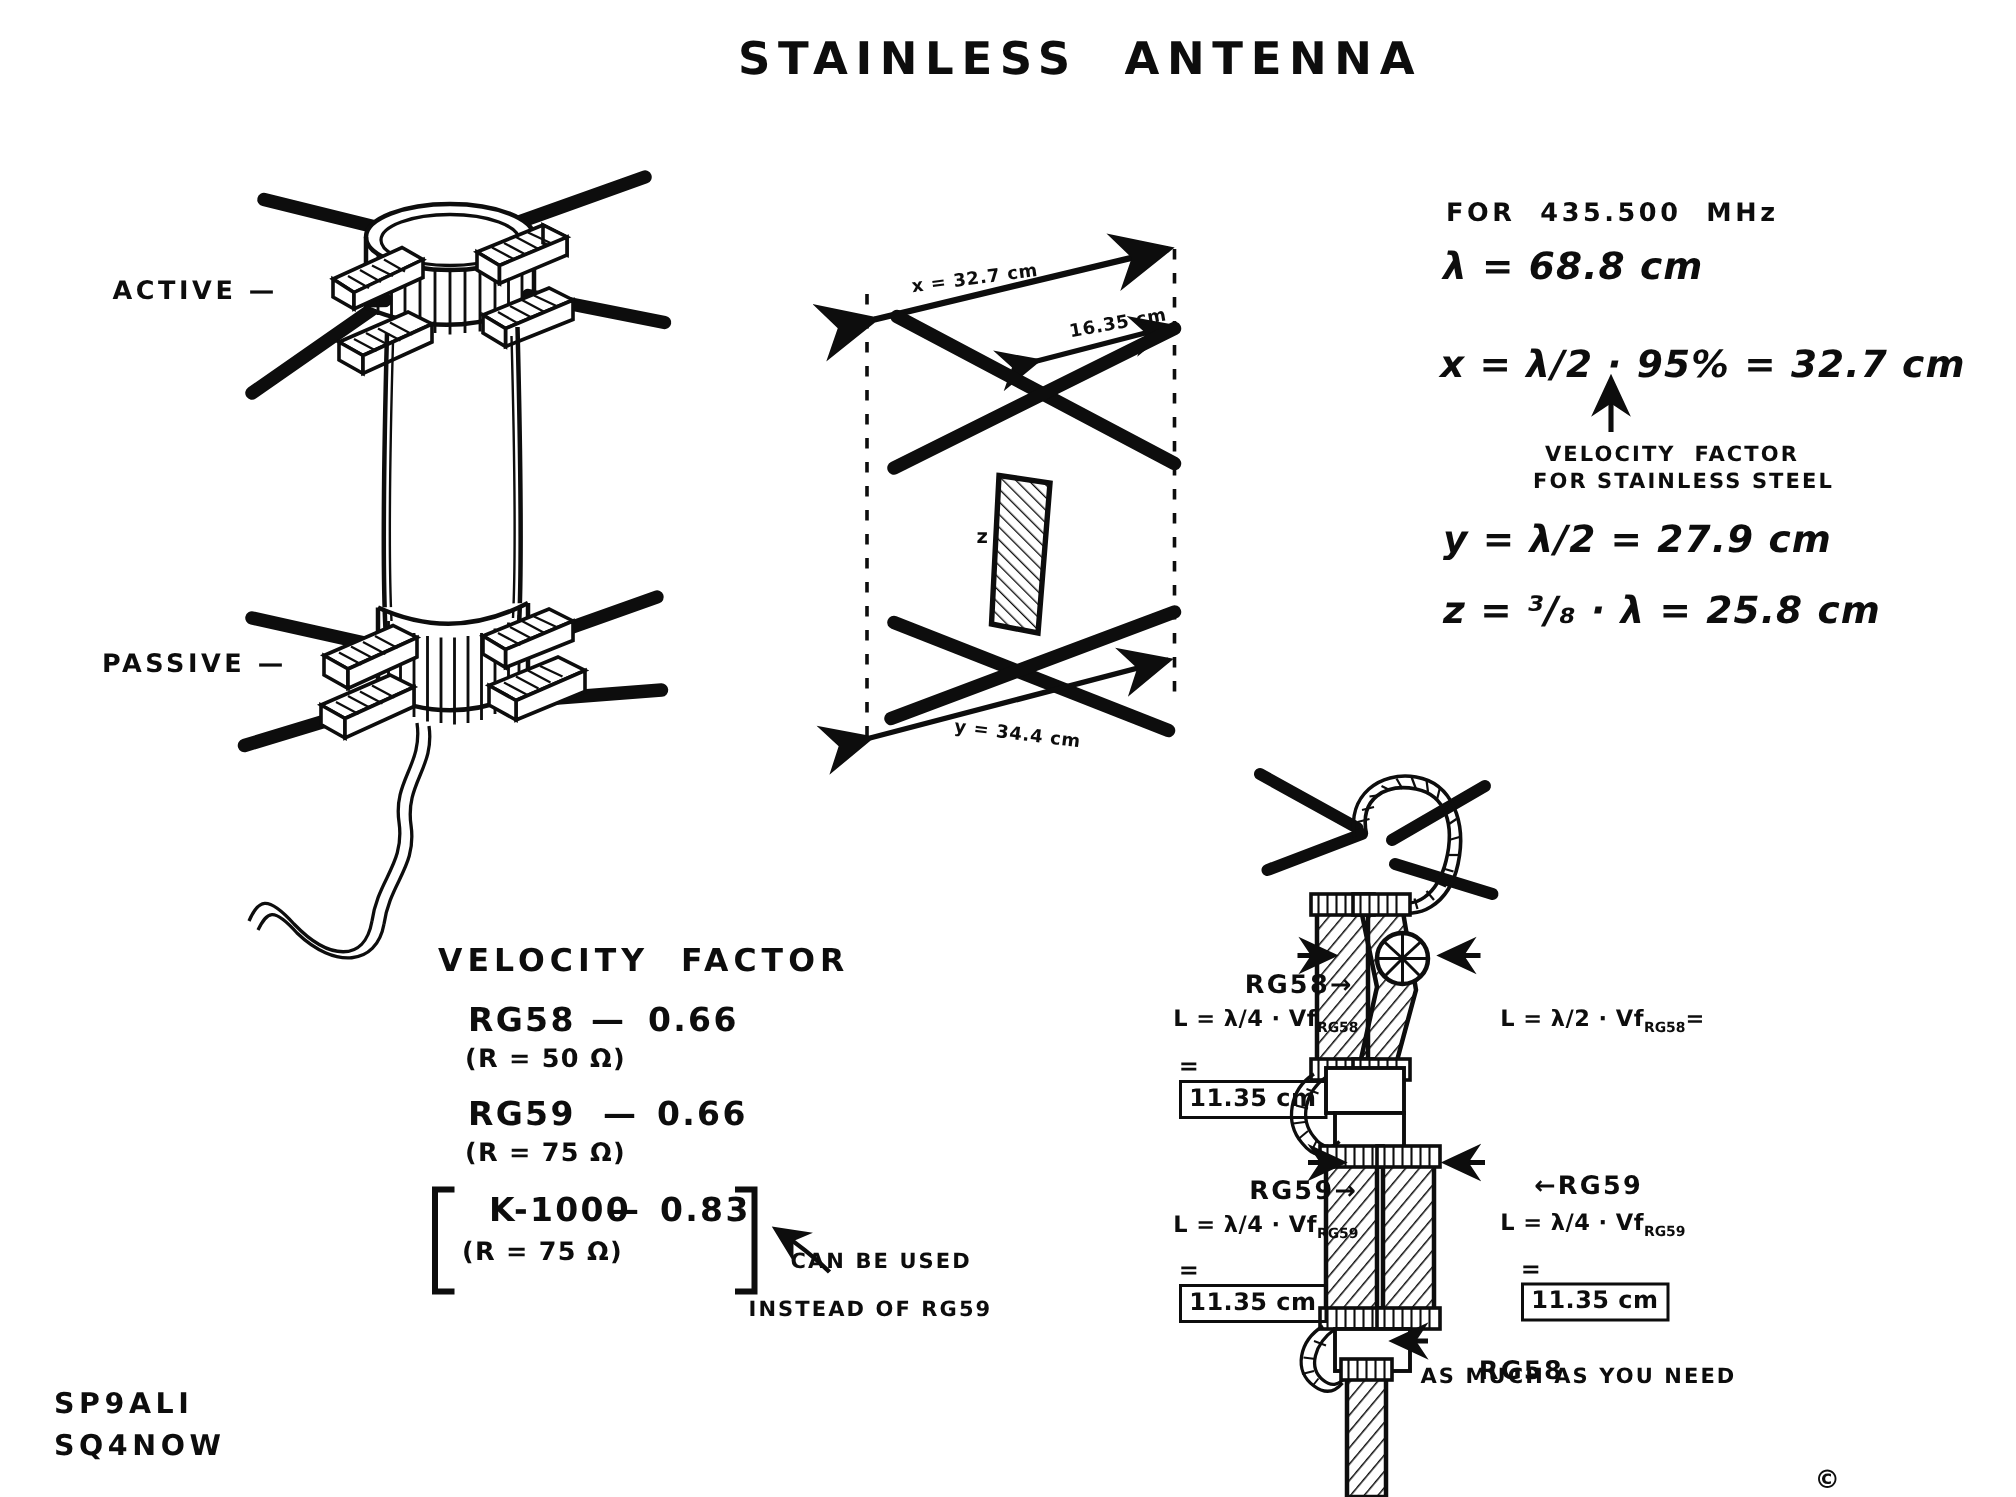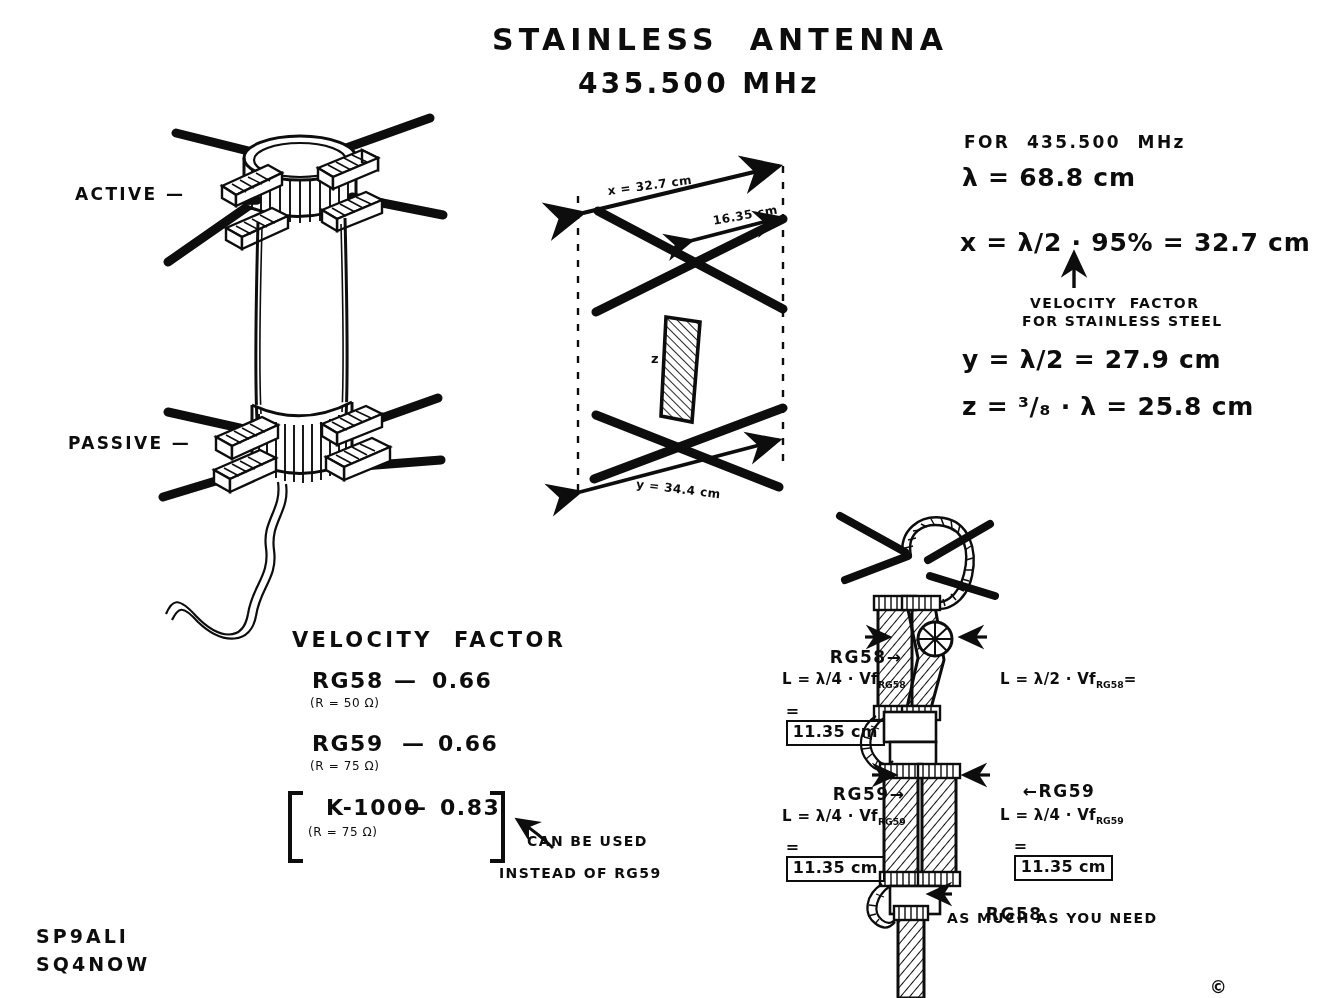--- a/index.html
+++ b/index.html
@@ -10,26 +10,26 @@
     color:#0a0a0a;
   }
   #sheet{position:absolute;inset:0;}
   svg.layer{position:absolute;left:0;top:0;width:1344px;height:998px;}
   .txt{position:absolute;white-space:pre;color:#0d0d0d;
        font-family:"DejaVu Sans", sans-serif;
        letter-spacing:.055em; line-height:1.16;}
   .title1{font-size:30px;letter-spacing:.17em;font-weight:700;}
   .title2{font-size:28px;letter-spacing:.12em;font-weight:700;}
   .lbl{font-size:17px;letter-spacing:.14em;font-weight:700;}
-  .formula{font-size:25px;font-weight:700;letter-spacing:.03em;}
+  .formula{font-size:25px;font-weight:700;letter-spacing:.03em;font-style:italic;}
   .note{font-size:14px;letter-spacing:.1em;font-weight:700;}
   .dim{font-size:12px;font-weight:700;letter-spacing:.04em;}
   .vf-head{font-size:21px;letter-spacing:.16em;font-weight:700;}
   .vf-row{font-size:22px;font-weight:700;letter-spacing:.07em;}
-  .vf-sub{font-size:12px;font-weight:400;letter-spacing:.05em;}
+  .vf-sub{font-size:17px;font-weight:700;letter-spacing:.05em;}
   .coax-lbl{font-size:17px;font-weight:700;letter-spacing:.09em;}
   .coax-eq{font-size:15px;font-weight:700;letter-spacing:.02em;}
   .boxed{display:inline-block;border:2.5px solid #0d0d0d;padding:1px 5px 2px 5px;
          font-size:16px;font-weight:700;letter-spacing:.02em;}
   .sign{font-size:19px;font-weight:700;letter-spacing:.16em;}
   .copy{font-size:17px;font-weight:700;letter-spacing:.03em;}
   sub{font-size:.62em;letter-spacing:0;}
   .rot-x{transform:rotate(-7.5deg);transform-origin:left top;}
   .rot-1635{transform:rotate(-10deg);transform-origin:left top;}
   .rot-y{transform:rotate(7deg);transform-origin:left top;}
@@ -410,21 +410,20 @@
         <line x1="865" y1="637" x2="888" y2="637" marker-end="url(#ah)"></line>
         <line x1="987" y1="637" x2="962" y2="637" marker-end="url(#ah)"></line>
         <line x1="872" y1="775" x2="894" y2="775" marker-end="url(#ah)"></line>
         <line x1="990" y1="775" x2="965" y2="775" marker-end="url(#ah)"></line>
         <line x1="952" y1="894" x2="930" y2="894" marker-end="url(#ah)"></line>
       </g>
     </g>
   </svg>
 
   <div class="txt title1" style="left:492px;top:23px;">STAINLESS  ANTENNA</div>
-  <div class="txt title2" style="left:578px;top:68px;">435.500 MHz</div>
 
   <div class="txt lbl" style="left:75px;top:185px;">ACTIVE —</div>
   <div class="txt lbl" style="left:68px;top:434px;">PASSIVE —</div>
 
   <div class="txt dim rot-x" style="left:607px;top:185px;">x = 32.7 cm</div>
   <div class="txt dim rot-1635" style="left:712px;top:215px;">16.35 cm</div>
   <div class="txt dim rot-y" style="left:637px;top:478px;">y = 34.4 cm</div>
   <div class="txt zlab" style="left:651px;top:351px;">z</div>
 
   <div class="txt lbl" style="left:964px;top:133px;">FOR  435.500  MHz</div>

